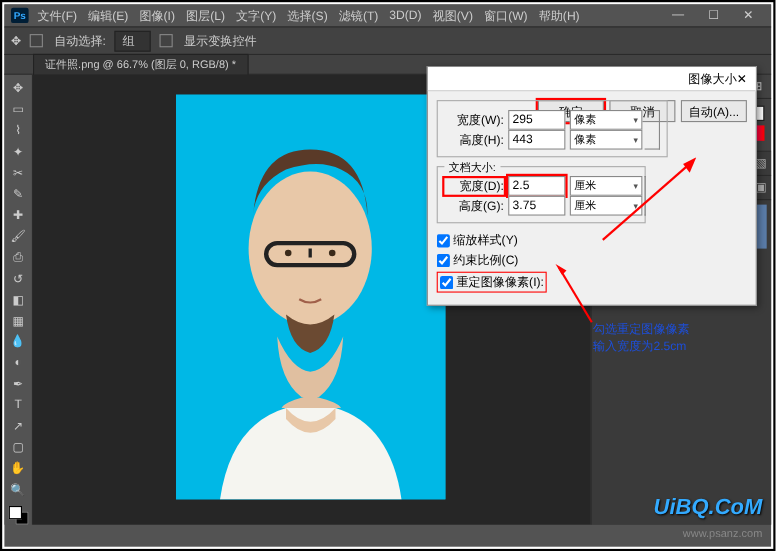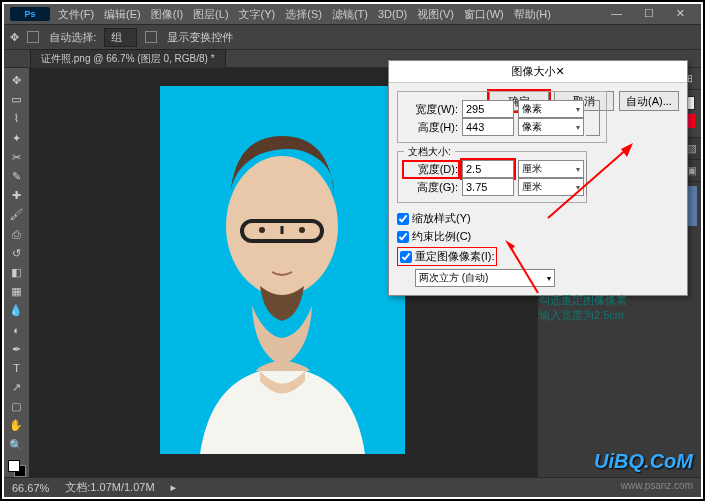--- a/index.html
+++ b/index.html
@@ -1,20 +1,20 @@
 <!DOCTYPE html>
 <html><head>
 <meta charset="utf-8">
 <style>
 *{margin:0;padding:0;box-sizing:border-box;font-family:"Microsoft YaHei",Arial,sans-serif;font-size:11px}
 body{background:#fff;width:705px;height:501px;overflow:hidden;position:relative}
 .outer{border:2px solid #000;width:705px;height:501px;position:relative;background:#fff}
 .ps{position:absolute;left:2px;top:2px;right:2px;bottom:2px;background:#535353}
 .menubar{height:20px;background:#535353;display:flex;align-items:center;padding-left:6px;color:#ccc}
-.menubar .ps-logo{width:40px;height:14px;background:#001e36;color:#31a8ff;font-size:9px;font-weight:bold;display:flex;align-items:center;justify-content:center;margin-right:8px;border-radius:2px}
+.menubar .ps-logo{width:16px;height:14px;background:#001e36;color:#31a8ff;font-size:9px;font-weight:bold;display:flex;align-items:center;justify-content:center;margin-right:8px;border-radius:2px}
 .menubar span{margin-right:10px;cursor:default}
 .winctl{position:absolute;right:6px;top:3px;display:flex;gap:12px;color:#ccc}
 .optbar{height:26px;background:#424242;border-top:1px solid #2a2a2a;border-bottom:1px solid #2a2a2a;display:flex;align-items:center;padding-left:6px;color:#ccc;gap:8px}
 .optbar .sel{background:#333;border:1px solid #222;padding:1px 14px 1px 6px;color:#ccc}
 .optbar .chk{width:12px;height:12px;border:1px solid #888;display:inline-block;margin-right:2px}
 .optbar2{height:18px;background:#424242;border-bottom:1px solid #2a2a2a;display:flex;align-items:center;padding-left:26px;color:#ccc}
 .tab{background:#333;padding:2px 10px;border:1px solid #222;font-size:10px}
 .main{position:absolute;left:0;top:64px;right:0;bottom:20px;display:flex}
 .tools{width:26px;background:#535353;border-right:1px solid #2a2a2a;display:flex;flex-direction:column;align-items:center;padding-top:4px;gap:2px}
 .tools .t{width:20px;height:18px;color:#ccc;display:flex;align-items:center;justify-content:center;cursor:pointer}
@@ -31,41 +31,41 @@
 .rpanel .grad2{height:14px;width:100%;margin-top:4px;background:linear-gradient(to right,red,#ff0,#0f0,#0ff,#00f,#f0f,red)}
 .rpanel .mid{flex:1;background:#3a3a3a}
 .rpanel .icons{display:flex;justify-content:flex-end;gap:6px;padding:4px;color:#aaa;border-bottom:1px solid #2a2a2a}
 .rpanel .layers{padding:4px}
 .rpanel .lrow{display:flex;align-items:center;gap:6px;padding:3px;background:#5a7ca8}
 .rpanel .eye{color:#ddd}
 .rpanel .thumb{width:28px;height:34px;background:#00b8e6;border:1px solid #888}
 .rpanel .thumb svg{width:100%;height:100%}
 .status{position:absolute;left:0;right:0;bottom:0;height:20px;background:#424242;color:#ccc;display:flex;align-items:center;padding-left:8px;gap:16px;border-top:1px solid #2a2a2a}
 .dialog{position:absolute;left:384px;top:56px;width:300px;background:#f0f0f0;border:1px solid #888;box-shadow:2px 2px 6px rgba(0,0,0,.4)}
-.dialog .dt{height:22px;background:#fff;border-bottom:1px solid #ccc;display:flex;align-items:center;padding:0 8px;justify-content:center;font-size:11px}
+.dialog .dt{height:22px;background:#fff;border-bottom:1px solid #ccc;display:flex;align-items:center;padding:0 8px;justify-content:flex-end;font-size:11px}
 .dialog .dbody{padding:8px;position:relative}
 .fs{border:1px solid #aaa;margin-bottom:8px;padding:8px 6px 6px;position:relative}
 .fs .lg{position:absolute;top:-7px;left:6px;background:#f0f0f0;padding:0 4px;font-size:10px}
 .row{display:flex;align-items:center;gap:4px;margin-bottom:0;font-size:11px}
 .row label{width:54px;text-align:right}
 .row input{width:52px;height:18px;border:1px solid #888;padding:0 3px;font-size:11px}
 .row .unit{width:66px;height:18px;border:1px solid #888;background:#fff;font-size:10px;padding:0 3px;display:flex;align-items:center;justify-content:space-between}
 .row .unit::after{content:"▾";font-size:8px;color:#555}
 .link{width:14px;height:36px;border:1px solid #888;border-left:none;margin-left:2px}
 .chkrow{display:flex;align-items:center;gap:3px;font-size:11px;margin-bottom:3px}
 .chkrow input{width:12px;height:12px}
 .resample{border:1px solid red;padding:1px 2px;display:inline-flex;align-items:center;gap:3px}
 .interp{width:140px;height:18px;border:1px solid #888;background:#fff;font-size:10px;padding:0 3px;display:flex;align-items:center;justify-content:space-between;margin-left:18px}
 .interp::after{content:"▾";font-size:8px}
 .dbtns{position:absolute;right:8px;top:8px;display:flex;gap:5px}
 .dbtn{width:60px;height:20px;background:#e8e8e8;border:1px solid #888;font-size:11px;display:flex;align-items:center;justify-content:center;cursor:pointer}
 .dbtn.hl{outline:2px solid red}
 .hl-red{outline:2px solid red}
 .arrow{position:absolute;pointer-events:none}
-.anno{position:absolute;color:#0f766e;font-size:12px;line-height:1.4}
+.anno{position:absolute;color:#1d4ed8;font-size:12px;line-height:1.4}
 .wm{position:absolute;right:8px;bottom:24px;color:#3af;font-size:20px;font-weight:bold;font-style:italic;text-shadow:1px 1px 2px #000}
 .wm2{position:absolute;right:8px;bottom:6px;color:#888;font-size:10px}
 </style>
 </head>
 <body>
 
 <div class="outer">
 <div class="ps">
 
 <div class="menubar">
@@ -180,25 +180,20 @@
                     <path d="M4 34 Q6 26 11 25 L17 25 Q22 26 24 34 Z" fill="#f5f5f0"></path>
                   </svg>
           </div>
           <span style="color:#fff">图层 ...</span>
         </div>
       </div>
     </div>
   </div>
 </div>
 
-<div class="status">
-  <span>66.67%</span>
-  <span>文档:1.07M/1.07M</span>
-  <span>▸</span>
-</div>
 
 <div class="dialog">
   <div class="dt">
     <span>图像大小</span>
     <span>✕</span>
   </div>
   <div class="dbody">
     <div class="dbtns">
       <div class="dbtn hl">确定</div>
       <div class="dbtn">取消</div>
@@ -249,21 +244,20 @@
     <div class="chkrow">
             <input type="checkbox" checked="" style="">
             <span>约束比例(C)</span>
           </div>
     <div class="chkrow">
             <span class="resample">
               <input type="checkbox" checked="" style="">
               <span>重定图像像素(I):</span>
             </span>
           </div>
-    <div class="interp">两次立方 (自动)</div>
 
     <svg class="arrow" style="left:114px;top:155px" width="40" height="60">
       <line x1="5" y1="5" x2="35" y2="55" stroke="red" stroke-width="2"></line>
       <polygon points="2,2 12,8 8,12" fill="red"></polygon>
     </svg>
     <svg class="arrow" style="left:154px;top:60px" width="90" height="80">
       <line x1="5" y1="75" x2="85" y2="5" stroke="red" stroke-width="2"></line>
       <polygon points="90,0 78,6 84,14" fill="red"></polygon>
     </svg>
     <div class="anno" style="left:150px;top:210px">

